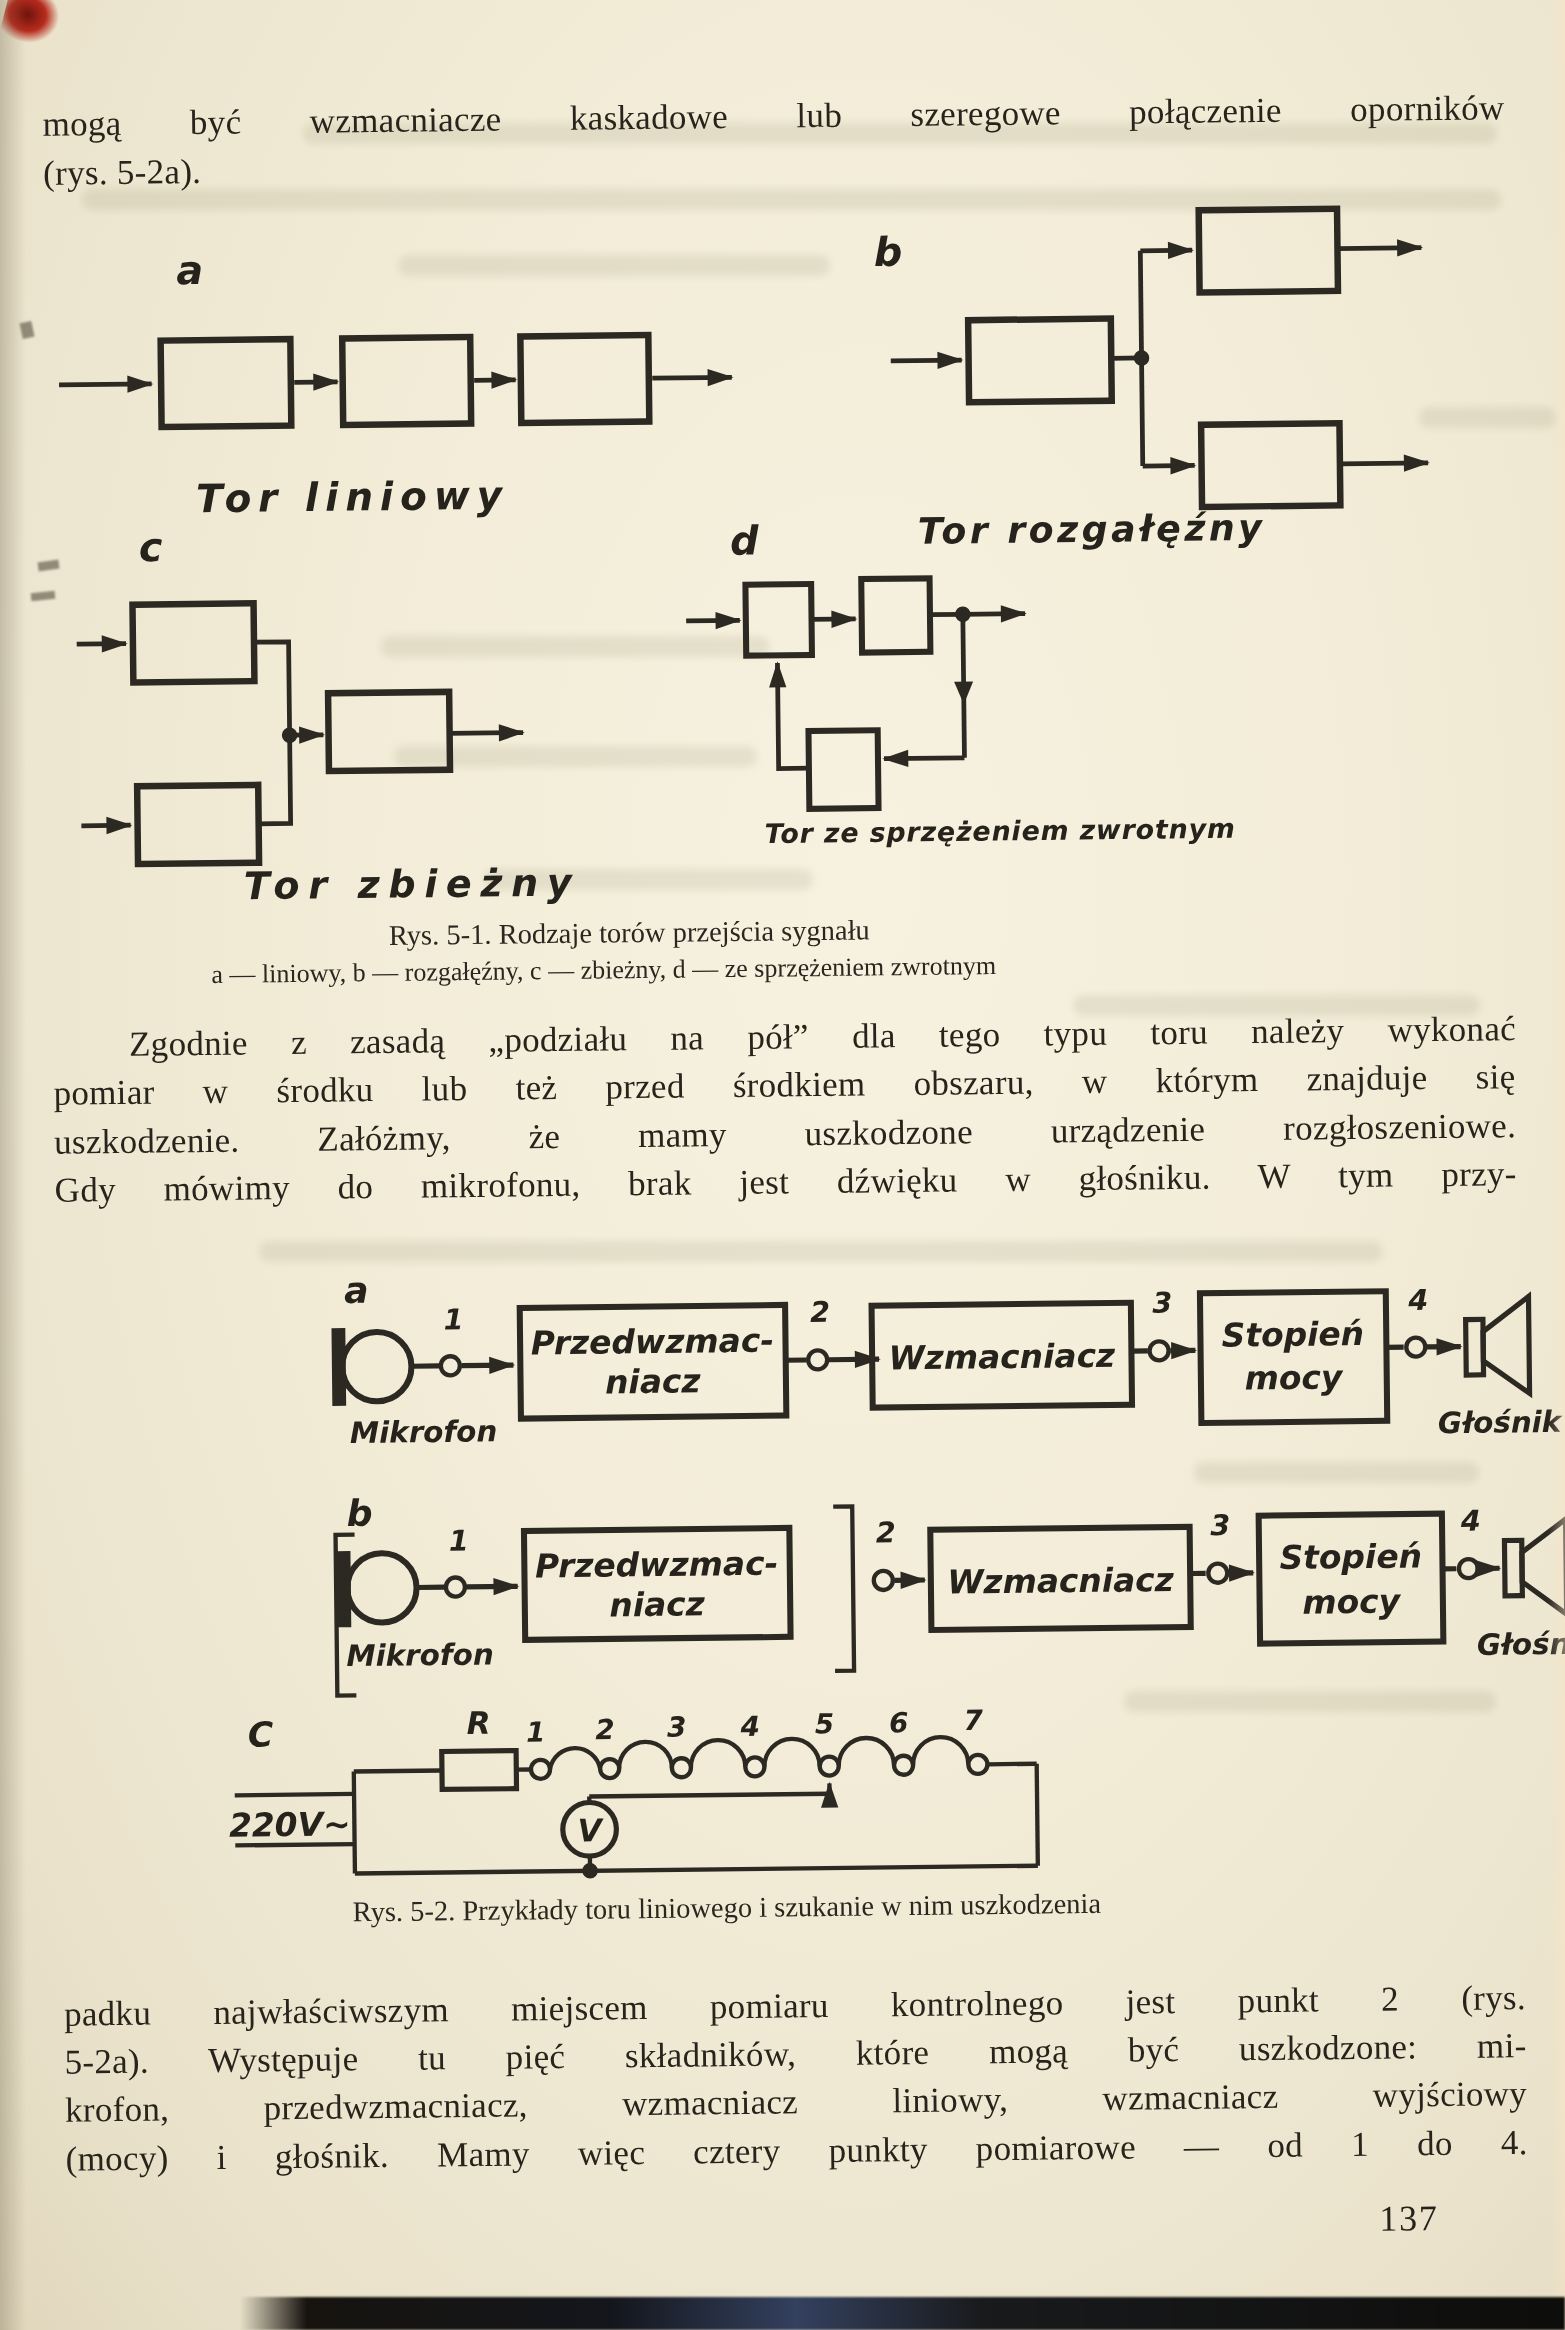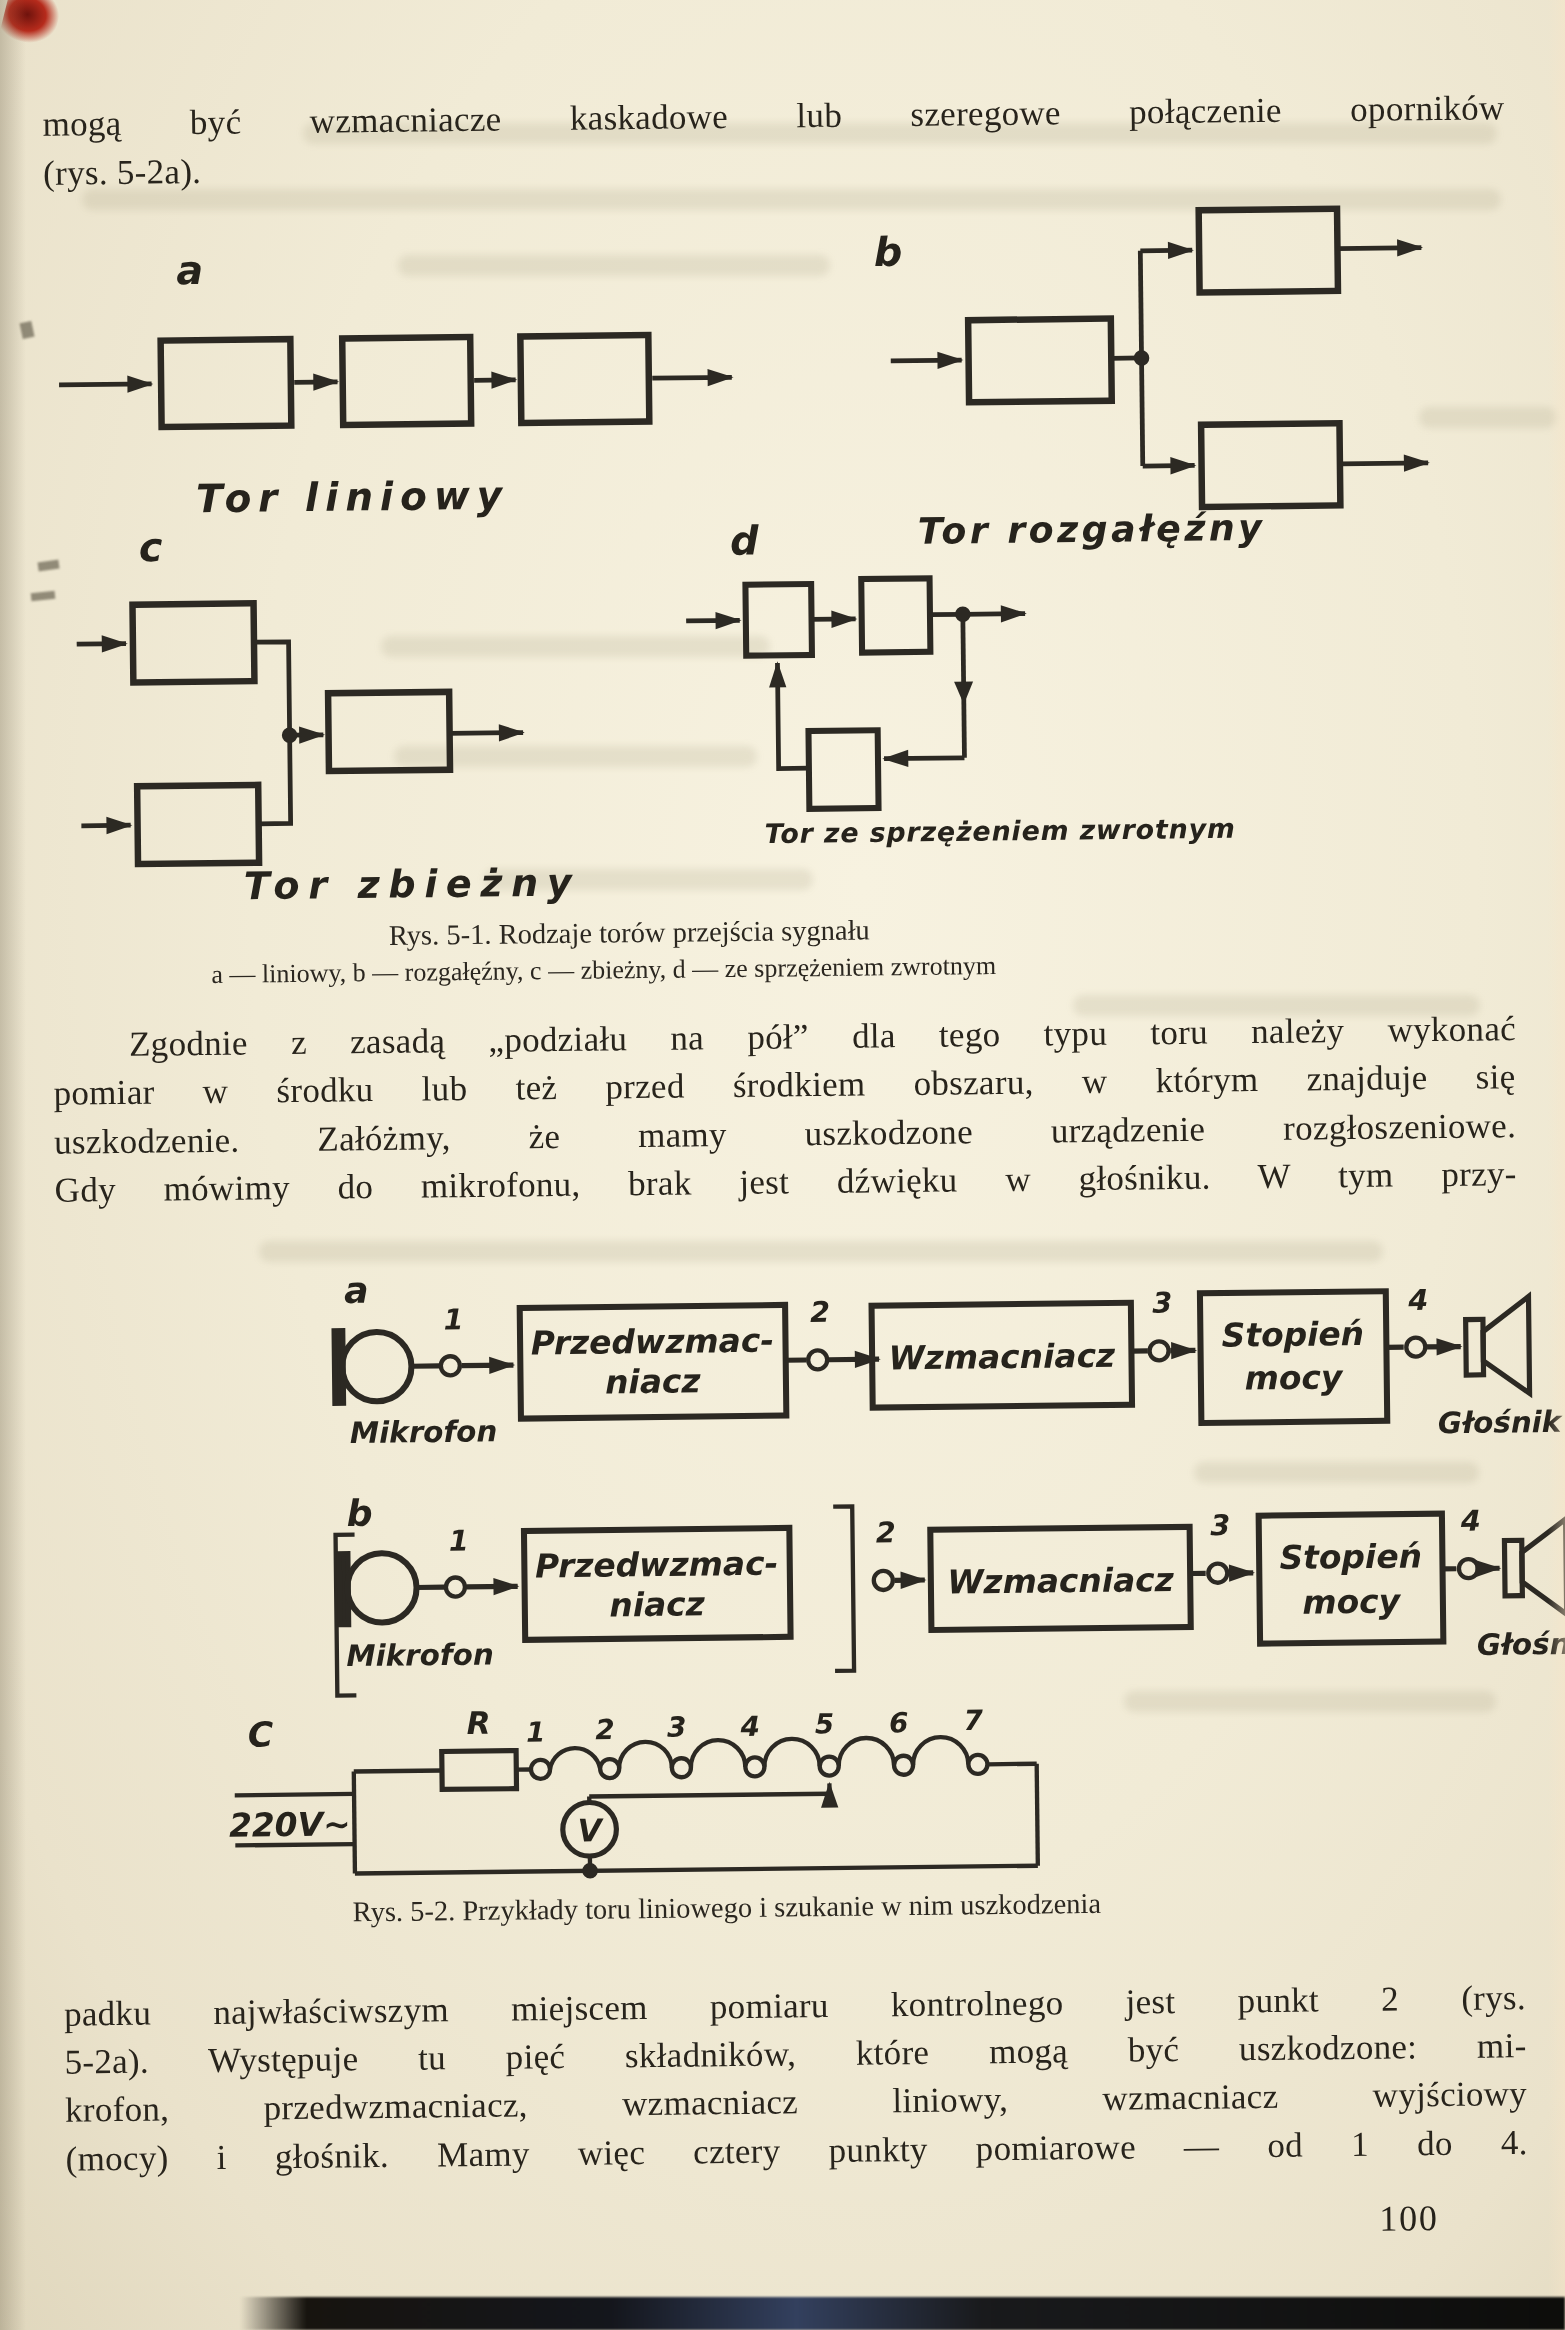--- a/index.html
+++ b/index.html
@@ -252,21 +252,21 @@
       </g>
     </svg>
 
     <div class="cap" style="left:0;top:1891px;width:1436px;font-size:28.5px;">Rys. 5-2. Przykłady toru liniowego i szukanie w nim uszkodzenia</div>
 
     <div class="jline" style="top:1983px;">padku najwłaściwszym miejscem pomiaru kontrolnego jest punkt 2 (rys.</div>
     <div class="jline" style="top:2031px;">5-2a). Występuje tu pięć składników, które mogą być uszkodzone: mi-</div>
     <div class="jline" style="top:2079px;">krofon, przedwzmacniacz, wzmacniacz liniowy, wzmacniacz wyjściowy</div>
     <div class="jline" style="top:2128px;">(mocy) i głośnik. Mamy więc cztery punkty pomiarowe — od 1 do 4.</div>
 
-    <div class="pagenum">100</div>
+    <div class="pagenum">137</div>
   </div>
 
   <div class="redmark"></div>
   <div class="smudge" style="left:21px;top:322px;width:12px;height:15.6px;transform:rotate(-12deg);"></div>
   <div class="smudge" style="left:38px;top:561px;width:21px;height:8.6px;transform:rotate(-8deg);"></div>
   <div class="smudge" style="left:31px;top:592px;width:24px;height:7.8px;transform:rotate(-6deg);"></div>
   <div class="leftshade"></div>
   <div class="rightlight"></div>
   <div class="bottombar"></div>
 

